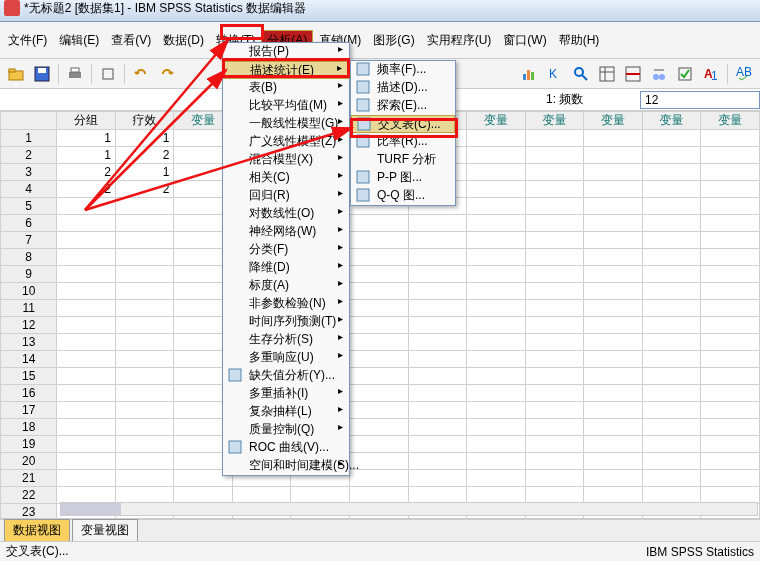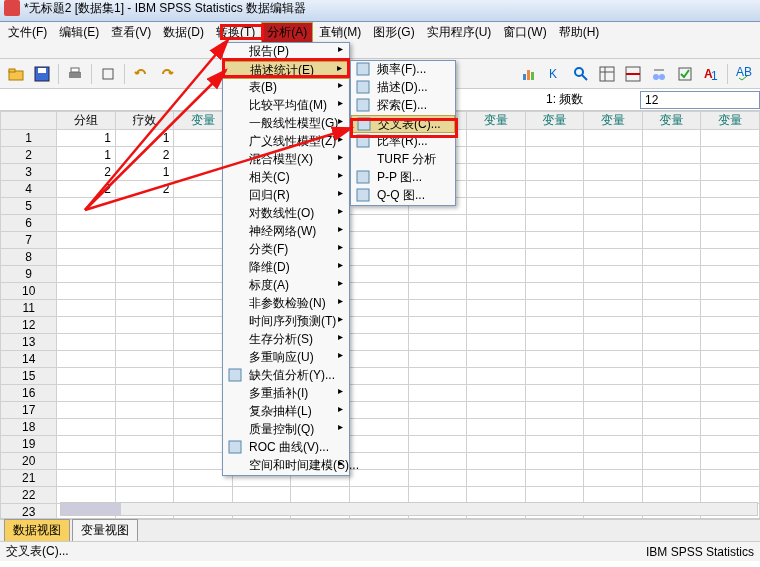--- a/index.html
+++ b/index.html
@@ -1,20 +1,20 @@
 <!DOCTYPE html>
 <html><head>
 <meta charset="utf-8">
 <style>
 * { margin:0; padding:0; box-sizing:border-box; font-family:"Microsoft YaHei","SimSun",sans-serif; font-size:12px; }
 body { width:760px; height:567px; background:#fff; overflow:hidden; position:relative; }
 .titlebar { height:22px; background:linear-gradient(#e8f0fa,#c8d8ee); border-bottom:1px solid #7a96b8; display:flex; align-items:flex-start; padding:0 4px; }
 .titlebar .icon { width:16px; height:16px; background:#d44; border-radius:2px; margin-right:4px; }
 .titlebar .title { color:#000; }
-.menubar { height:37px; background:#f4f4f4; border-bottom:1px solid #ccc; display:flex; align-items:flex-start; padding:0 2px; }
+.menubar { height:37px; background:#f4f4f4; border-bottom:1px solid #ccc; display:flex; align-items:center; padding:0 2px; }
 .menubar .mitem { padding:2px 6px; cursor:default; }
 .menubar .mitem.active { background:#b91c1c; border:1px solid #c0a040; padding:1px 5px; }
 .toolbar { height:30px; background:#f4f4f4; border-bottom:1px solid #ccc; display:flex; align-items:center; padding:2px 4px; gap:2px; }
 .tbtn { width:24px; height:24px; border:1px solid transparent; display:flex; align-items:center; justify-content:center; }
 .tsep { width:1px; height:20px; background:#ccc; margin:0 2px; }
 .inputrow { height:22px; background:#fff; border-bottom:1px solid #ccc; display:flex; align-items:center;justify-content:flex-end; }
 .inputrow .lbl { width:60px; padding-left:6px; }
 .inputrow .val { border:1px solid #7a96b8; background:#fff; padding:1px 4px; margin-left:40px; width:120px; height:18px; }
 .grid-wrap { position:relative; height:408px; overflow:hidden; background:#fff; border-bottom:1px solid #ccc; }
 .grid { border-collapse:collapse; width:100%; }

